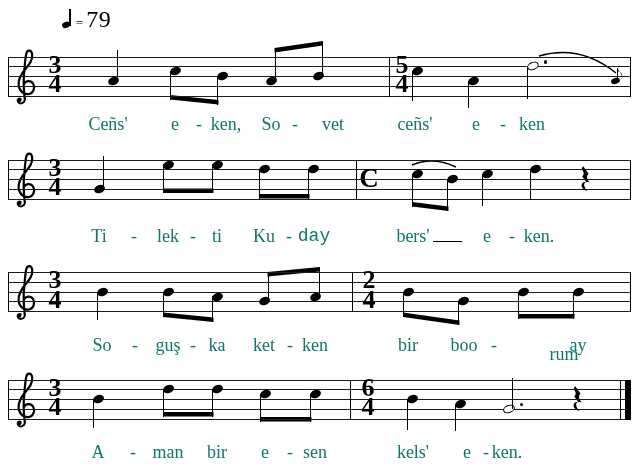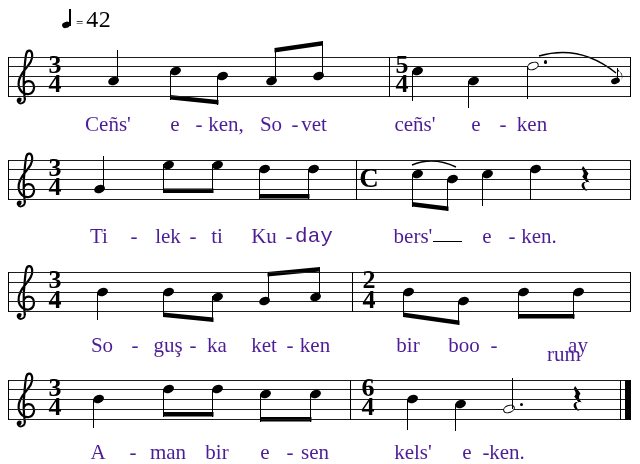--- a/index.html
+++ b/index.html
@@ -11,22 +11,22 @@
   .note-head{position:absolute;width:11px;height:7.6px;background:#000;border-radius:50%;
              transform:rotate(-21deg);}
   .note-head.half{background:#fff;border:1.8px solid #000;box-sizing:border-box;width:12px;height:8.2px;}
   .note-head.cue{width:8.5px;height:6px;}
   .stem{position:absolute;width:1.4px;background:#000;}
   .dot{position:absolute;width:3.4px;height:3.4px;background:#000;border-radius:50%;}
   .timesig{position:absolute;width:40px;text-align:center;transform:translateX(-50%);
            font-weight:bold;color:#000;}
   .timesig div{font-size:26px;line-height:19.5px;letter-spacing:0;}
   .timesig.common{font-size:27px;line-height:20px;font-weight:bold;}
-  .lyric{position:absolute;transform:translateX(-50%);font-size:21px;line-height:17px;
-         color:#4c1d95;white-space:nowrap;}
+  .lyric{position:absolute;transform:translateX(-50%);font-size:18px;line-height:17px;
+         color:#0f766e;white-space:nowrap;}
   .lyric-ext{position:absolute;height:1.2px;background:#000;}
   #overlay{position:absolute;left:0;top:0;pointer-events:none;}
   #tempo{position:absolute;left:55px;top:6px;display:flex;align-items:baseline;color:#000;}
   #tempo .t-text{font-size:17.5px;}
   #tempo .metro{display:inline-block;position:relative;width:10px;height:20px;margin-left:7px;}
   #tempo .metro .m-head{position:absolute;left:0;bottom:-1px;width:7.5px;height:5.6px;background:#000;
                         border-radius:50%;transform:rotate(-20deg);}
   #tempo .metro .m-stem{position:absolute;right:1.5px;bottom:1px;width:1.4px;height:17px;background:#000;}
   #tempo .eq{font-size:13px;margin:0 3px 0 4px;}
   #tempo .bpm{font-size:24px;letter-spacing:0.5px;}
@@ -34,21 +34,21 @@
 </head>
 <body>
 
 <div id="page">
   <div id="tempo">
     <span class="metro">
       <span class="m-stem"></span>
       <span class="m-head"></span>
     </span>
     <span class="eq">=</span>
-    <span class="bpm">42</span>
+    <span class="bpm">79</span>
   </div>
   <svg id="overlay" width="640" height="464" viewBox="0 0 640 464">
       <g transform="translate(10,47.5)">
         <path d="M 14.8 51.5 C 13.6 42 13.2 34 14.2 25 C 14.8 17 15.2 11 16.2 6.5 C 17 2.5 21.5 1.5 22.2 7 C 22.8 12.5 19.5 16.5 15.8 21 C 11.5 26 8.2 31 8.6 37.2 C 9 43.5 14 47.5 19 46.5 C 23.8 45.5 25.2 40 23.2 36.2 C 21.2 32.8 15.8 32.5 14 36.5" fill="none" stroke="#000" stroke-width="2.2" stroke-linecap="round"></path>
         <path d="M 14.8 51.5 C 15.1 55.8 9.5 57.5 7.8 54.2 C 6.8 52 9 50 10.8 51.5" fill="none" stroke="#000" stroke-width="1.8" stroke-linecap="round"></path>
         <circle cx="9.3" cy="52.8" r="2.1" fill="#000"></circle>
       </g>
       <path d="M 0.5 0 C 2 4 6.2 5.5 4.6 12.5 C 6.6 6.5 4.6 3.8 0.5 3.2 Z" fill="#000" transform="translate(617,68)"></path>
       <polygon points="170.1,94.9 218.5,99.9 218.5,104.5 170.1,99.5" fill="#000"></polygon>
       <polygon points="274.5,48 322.9,41 322.9,45.6 274.5,52.6" fill="#000"></polygon>
@@ -116,21 +116,21 @@
       <div class="stem" style="left: 527.1px; top: 66.25px; height: 32.75px;"></div>
       <div class="dot" style="left: 544px; top: 60.175px;"></div>
       <div class="note-head cue" style="left: 610.75px; top: 77.875px;"></div>
       <div class="stem" style="left: 617px; top: 68px; height: 12.875px;"></div>
       <div class="lyric" style="left: 108px; top: 116px;">Ceñs'</div>
       <div class="lyric" style="left: 175px; top: 116px;">e</div>
       <div class="lyric" style="left: 199px; top: 116px;">-</div>
       <div class="lyric" style="left: 226px; top: 116px;">ken,</div>
       <div class="lyric" style="left: 271px; top: 116px;">So</div>
       <div class="lyric" style="left: 295px; top: 116px;">-</div>
-      <div class="lyric" style="left: 314px; top: 116px; text-align: right;">vet</div>
+      <div class="lyric" style="left: 333px; top: 116px; text-align: right;">vet</div>
       <div class="lyric" style="left: 415px; top: 116px;">ceñs'</div>
       <div class="lyric" style="left: 476px; top: 116px;">e</div>
       <div class="lyric" style="left: 503px; top: 116px;">-</div>
       <div class="lyric" style="left: 532px; top: 116px;">ken</div>
       <div class="staff-line" style="left: 8px; top: 159.5px; width: 623px;"></div>
       <div class="staff-line" style="left: 8px; top: 169.25px; width: 623px;"></div>
       <div class="staff-line" style="left: 8px; top: 179px; width: 623px;"></div>
       <div class="staff-line" style="left: 8px; top: 188.75px; width: 623px;"></div>
       <div class="staff-line" style="left: 8px; top: 198.5px; width: 623px;"></div>
       <div class="barline" style="left: 8px; top: 159.5px; height: 40px;"></div>

